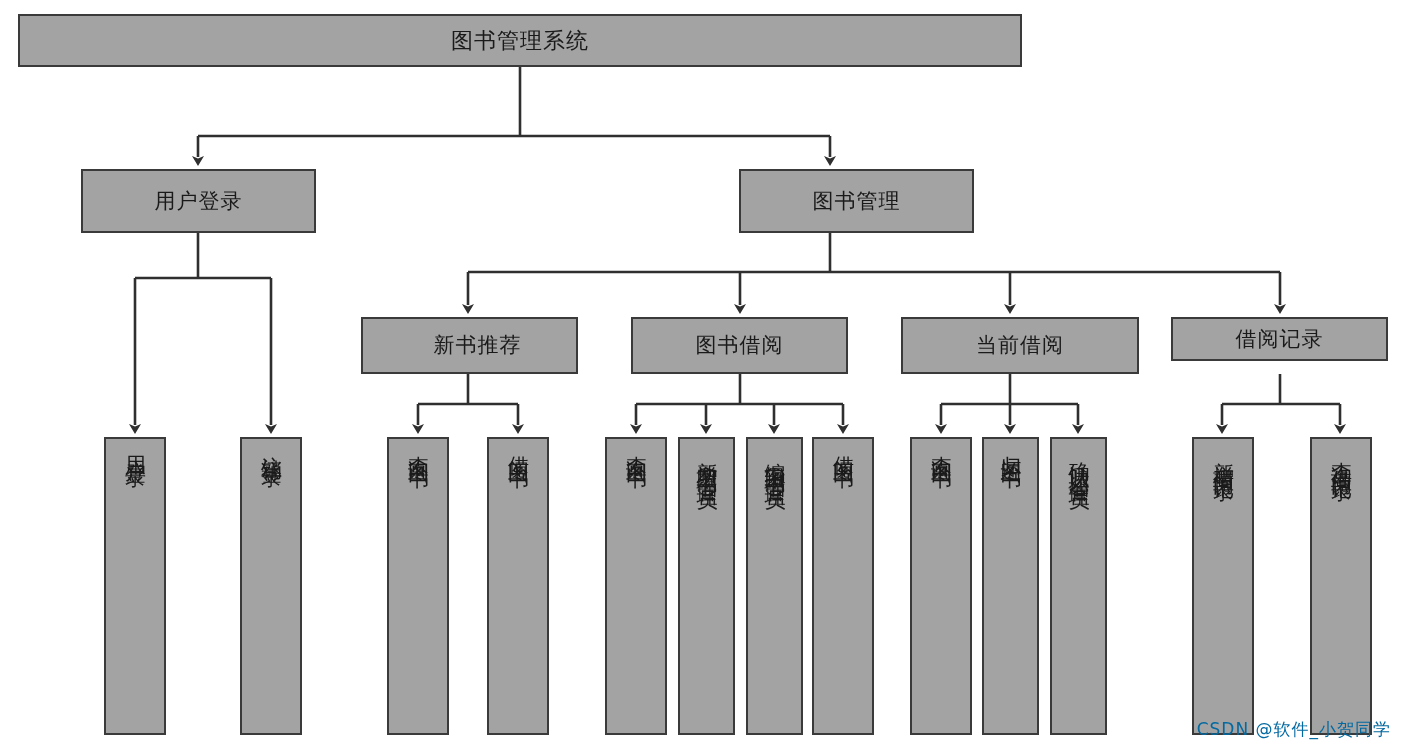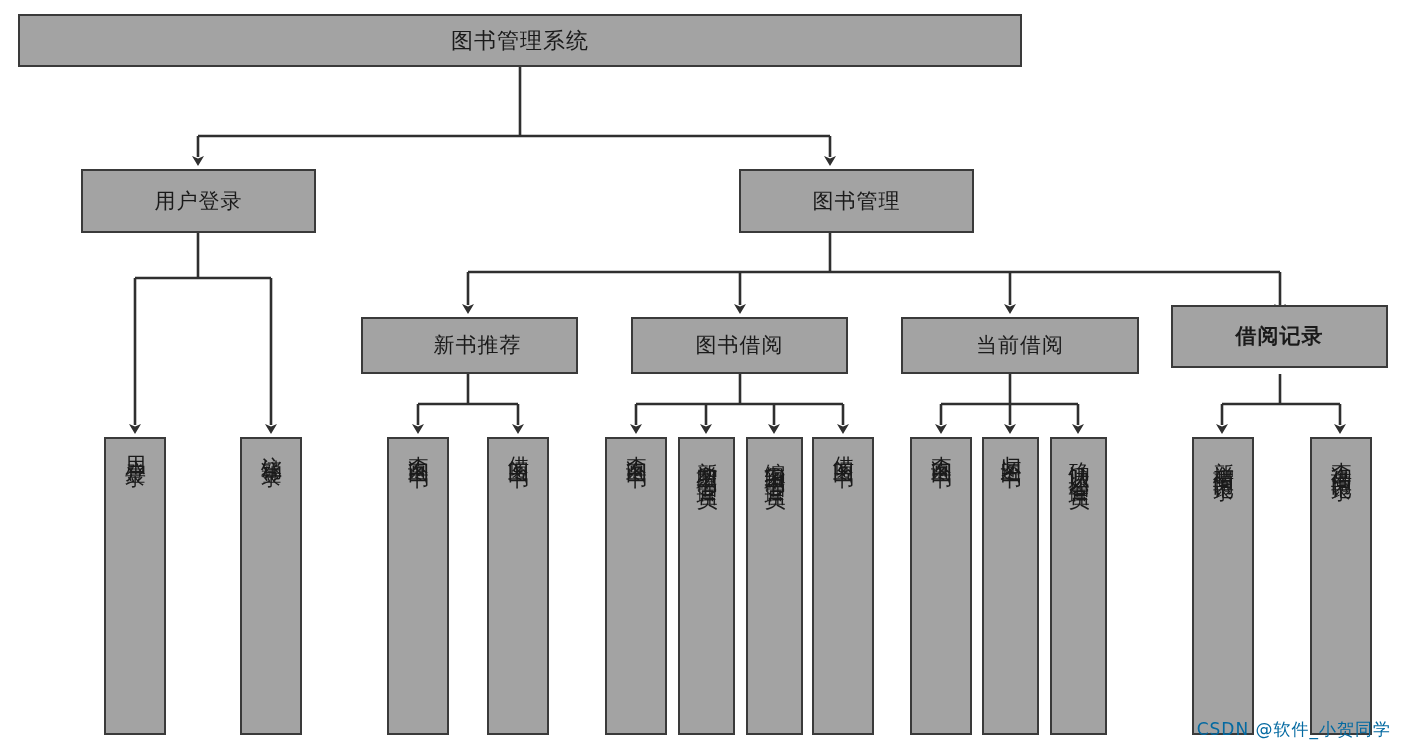--- a/index.html
+++ b/index.html
@@ -144,21 +144,21 @@
 
   <div class="node h-node" style="left:361px; top:317px; width:217px; height:57px;padding-left:16px;">
     <span class="label">新书推荐</span>
   </div>
   <div class="node h-node" style="left:631px; top:317px; width:217px; height:57px;">
     <span class="label">图书借阅</span>
   </div>
   <div class="node h-node" style="left:901px; top:317px; width:238px; height:57px;">
     <span class="label">当前借阅</span>
   </div>
-  <div class="node h-node" style="left:1171px; top:305px; width:217px; height:63px;font-weight:bold;">
+  <div class="node h-node" style="left:1171px; top:317px; width:217px; height:44px;">
     <span class="label">借阅记录</span>
   </div>
 
   <div class="node v-node mid" style="left:104px; top:437px; width:62px; height:298px;">
     <span class="label">用户登录</span>
   </div>
   <div class="node v-node mid" style="left:240px; top:437px; width:62px; height:298px;">
     <span class="label">注销登录</span>
   </div>
 

